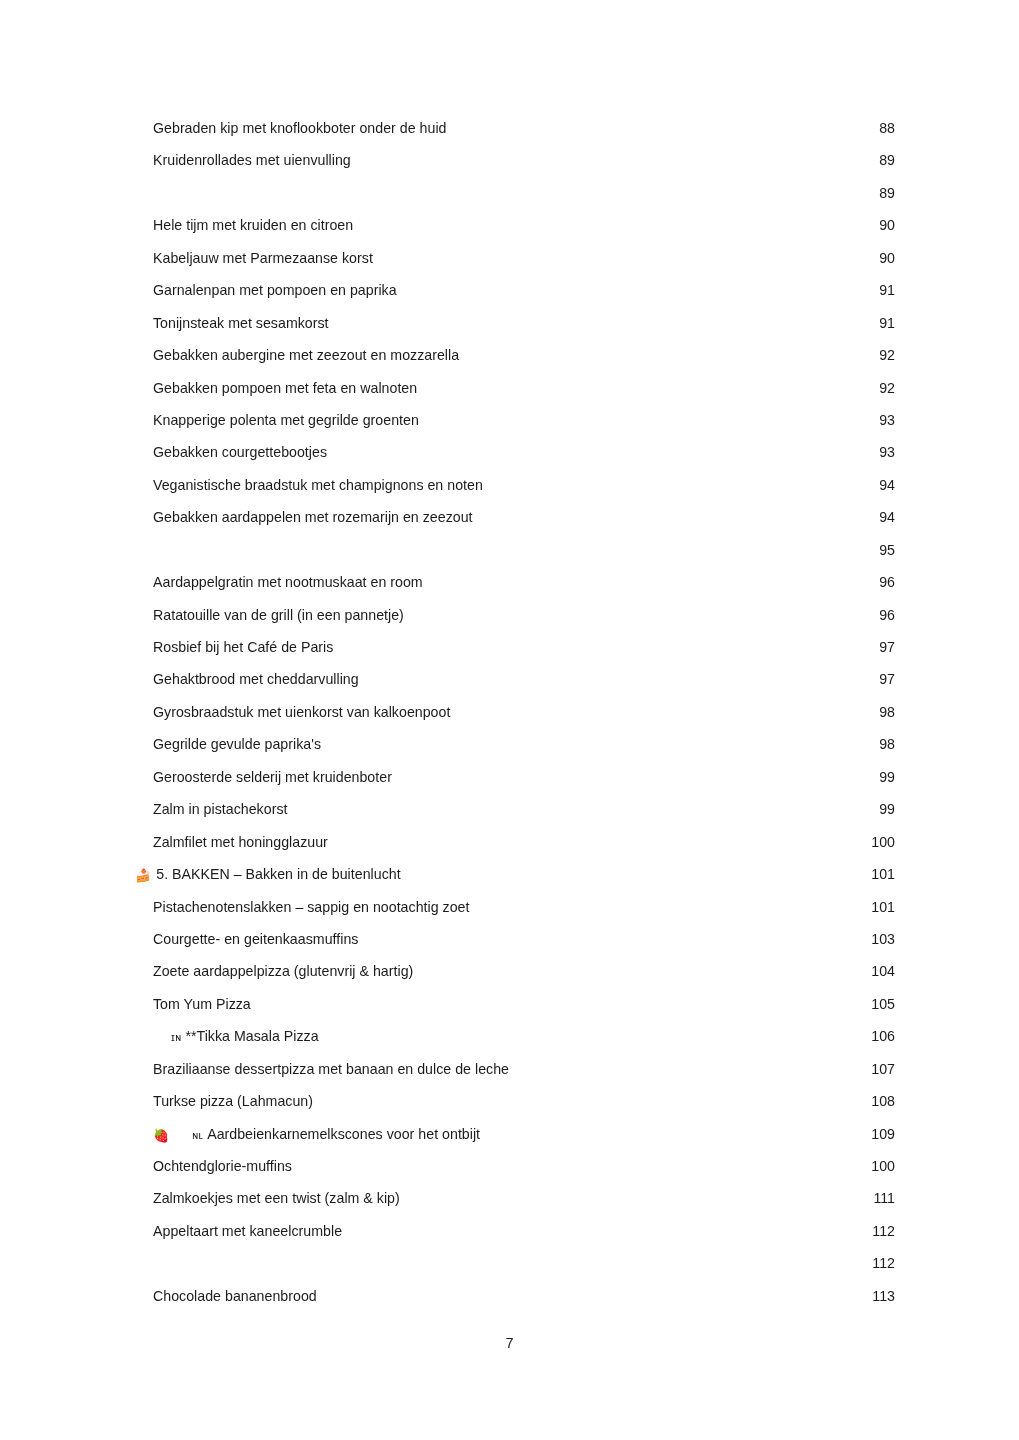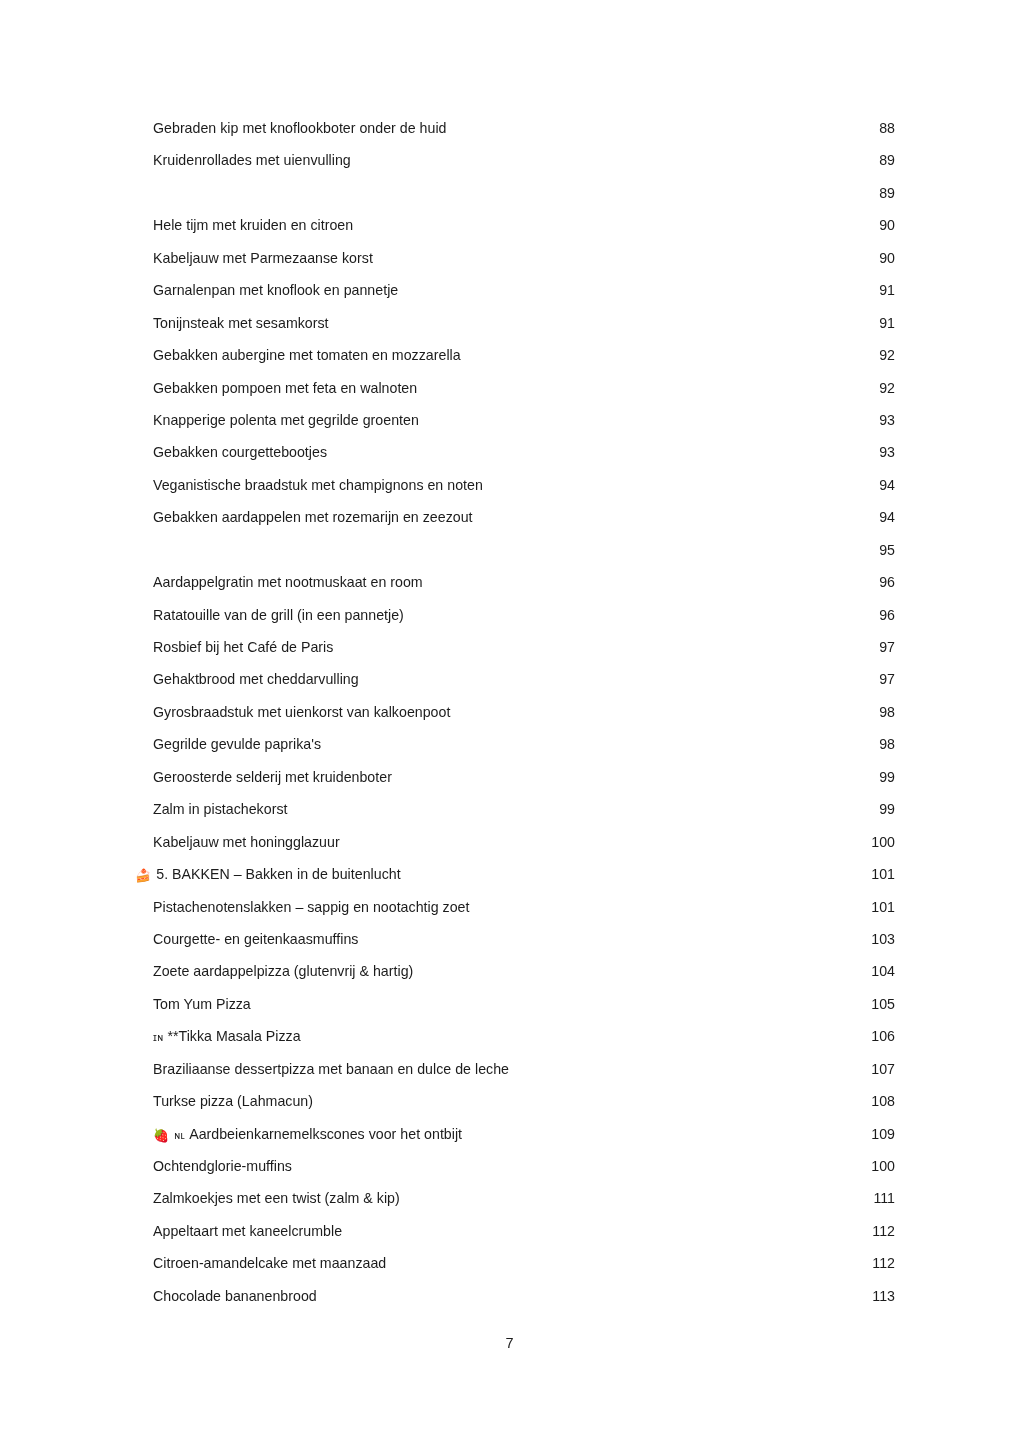--- a/index.html
+++ b/index.html
@@ -58,20 +58,21 @@
     margin-right: 5px;
     position: relative;
     top: 1px;
   }
 
   .row-smallcaps {
     flex: 0 0 auto;
     font-size: 10.6px;
     letter-spacing: 0.4px;
     margin-right: 4px;
+    margin-left: 18px;
   }
 
   .row-title {
     flex: 0 0 auto;
   }
 
   .row-gap {
     flex: 0 0 auto;
     width: 5px;
   }
@@ -137,31 +138,31 @@
         <span class="row-leader"></span>
         <span class="row-page">90</span>
       </div>
       <div class="toc-row">
         <span class="row-title">Kabeljauw met Parmezaanse korst</span>
         <span class="row-gap"></span>
         <span class="row-leader"></span>
         <span class="row-page">90</span>
       </div>
       <div class="toc-row">
-        <span class="row-title">Garnalenpan met knoflook en pannetje</span>
+        <span class="row-title">Garnalenpan met pompoen en paprika</span>
         <span class="row-leader"></span>
         <span class="row-page">91</span>
       </div>
       <div class="toc-row">
         <span class="row-title">Tonijnsteak met sesamkorst</span>
         <span class="row-leader"></span>
         <span class="row-page">91</span>
       </div>
       <div class="toc-row">
-        <span class="row-title">Gebakken aubergine met tomaten en mozzarella</span>
+        <span class="row-title">Gebakken aubergine met zeezout en mozzarella</span>
         <span class="row-gap"></span>
         <span class="row-leader"></span>
         <span class="row-page">92</span>
       </div>
       <div class="toc-row">
         <span class="row-title">Gebakken pompoen met feta en walnoten</span>
         <span class="row-gap"></span>
         <span class="row-leader"></span>
         <span class="row-page">92</span>
       </div>
@@ -230,21 +231,21 @@
         <span class="row-gap"></span>
         <span class="row-leader"></span>
         <span class="row-page">99</span>
       </div>
       <div class="toc-row">
         <span class="row-title">Zalm in pistachekorst</span>
         <span class="row-leader"></span>
         <span class="row-page">99</span>
       </div>
       <div class="toc-row">
-        <span class="row-title">Kabeljauw met honingglazuur</span>
+        <span class="row-title">Zalmfilet met honingglazuur</span>
         <span class="row-leader"></span>
         <span class="row-page">100</span>
       </div>
       <div class="toc-row heading">
         <span class="row-emoji">🍰</span>
         <span class="row-title">5. BAKKEN – Bakken in de buitenlucht</span>
         <span class="row-gap"></span>
         <span class="row-leader"></span>
         <span class="row-page">101</span>
       </div>
@@ -309,21 +310,20 @@
         <span class="row-leader"></span>
         <span class="row-page">111</span>
       </div>
       <div class="toc-row">
         <span class="row-title">Appeltaart met kaneelcrumble</span>
         <span class="row-gap"></span>
         <span class="row-leader"></span>
         <span class="row-page">112</span>
       </div>
       <div class="toc-row">
-        <span class="row-title">Citroen-amandelcake met maanzaad</span>
         <span class="row-gap"></span>
         <span class="row-leader"></span>
         <span class="row-page">112</span>
       </div>
       <div class="toc-row">
         <span class="row-title">Chocolade bananenbrood</span>
         <span class="row-leader"></span>
         <span class="row-page">113</span>
       </div>
     </div>

